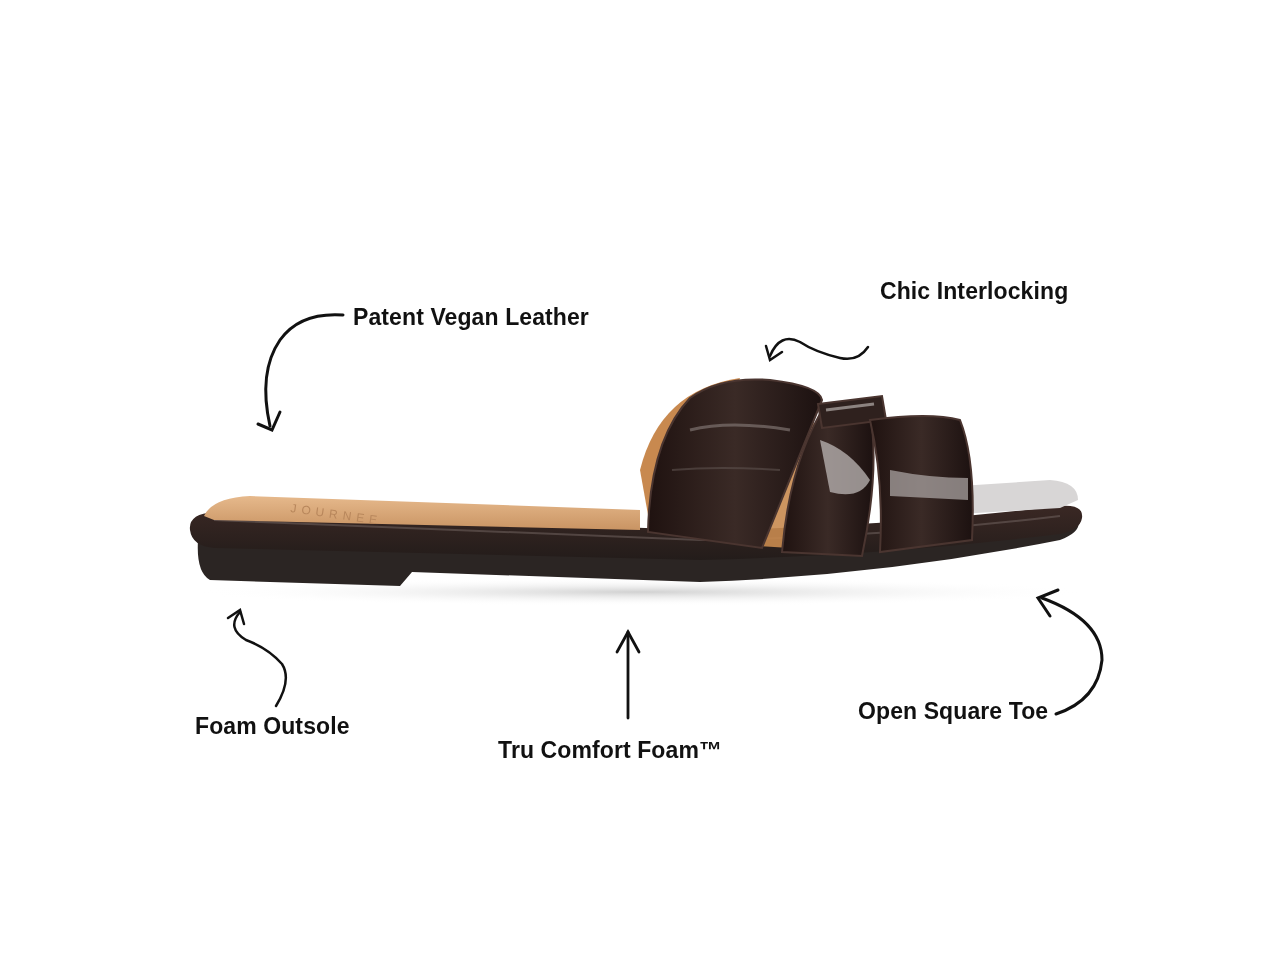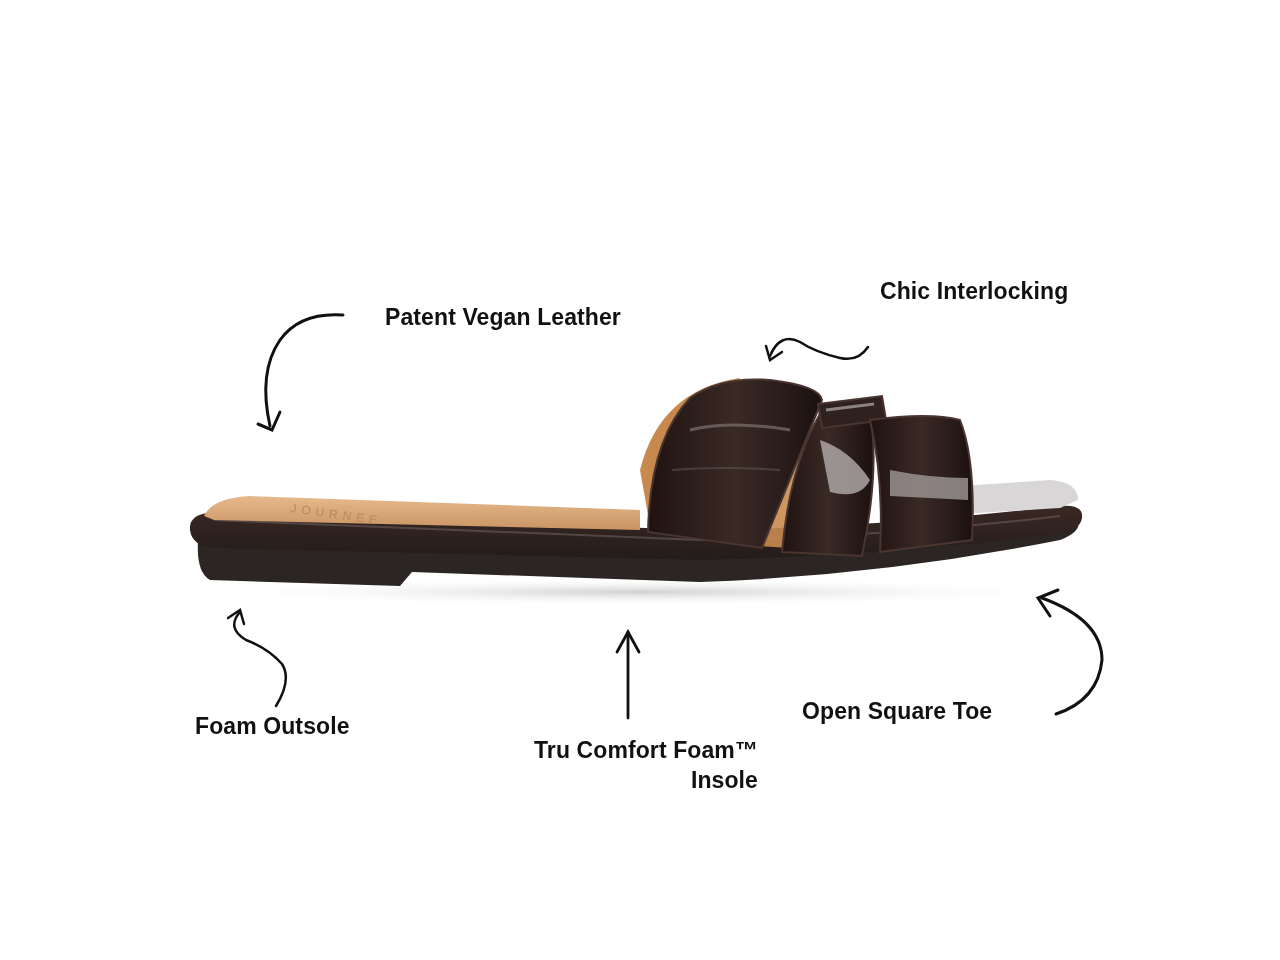--- a/index.html
+++ b/index.html
@@ -5,21 +5,21 @@
   html, body { margin: 0; padding: 0; }
   body {
     width: 1280px; height: 960px; background: #ffffff; position: relative; overflow: hidden;
     font-family: "Liberation Sans", "DejaVu Sans", sans-serif;
   }
   .canvas { position: absolute; left: 0; top: 0; width: 1280px; height: 960px; }
   .label {
     position: absolute; font-weight: bold; color: #111111; font-size: 23px; line-height: 30px;
     letter-spacing: 0.1px; white-space: nowrap;
   }
-  .label.center { text-align: right; }
+  .label.center { text-align: left; }
   svg { position: absolute; left: 0; top: 0; }
 </style>
 </head>
 <body>
 
 <div class="canvas">
 
   <svg width="1280" height="960" viewBox="0 0 1280 960">
     <defs>
       <linearGradient id="insoleGrad" x1="0" y1="0" x2="0" y2="1">
@@ -89,34 +89,33 @@
       <path d="M628,718 L628,632"></path>
       <path d="M617,652 L628,632 L639,652"></path>
     </g>
 
     <g stroke="#111111" stroke-width="3" fill="none" stroke-linecap="round">
       <path d="M1056,714 Q1098,700 1102,660 Q1102,620 1042,598"></path>
       <path d="M1058,590 L1038,598 L1050,616"></path>
     </g>
   </svg>
 
-  <div class="label" style="left:353px; top:302px;margin-left:32px;">
+  <div class="label" style="left:353px; top:302px;">
     <span>Patent Vegan Leather</span>
   </div>
 
   <div class="label" style="left:856px; top:276px;margin-left:24px;">
     <div>Chic Interlocking</div>
   </div>
 
   <div class="label" style="left:195px; top:711px;">
     <span>Foam Outsole</span>
   </div>
 
   <div class="label center" style="left:498px; top:735px; width:260px;">
     <div>Tru Comfort Foam™</div>
-    <div>Insole</div>
   </div>
 
-  <div class="label" style="left:802px; top:696px;">
+  <div class="label" style="left:858px; top:696px;">
     <span>Open Square Toe</span>
   </div>
 
 </div>
 
 </body></html>

